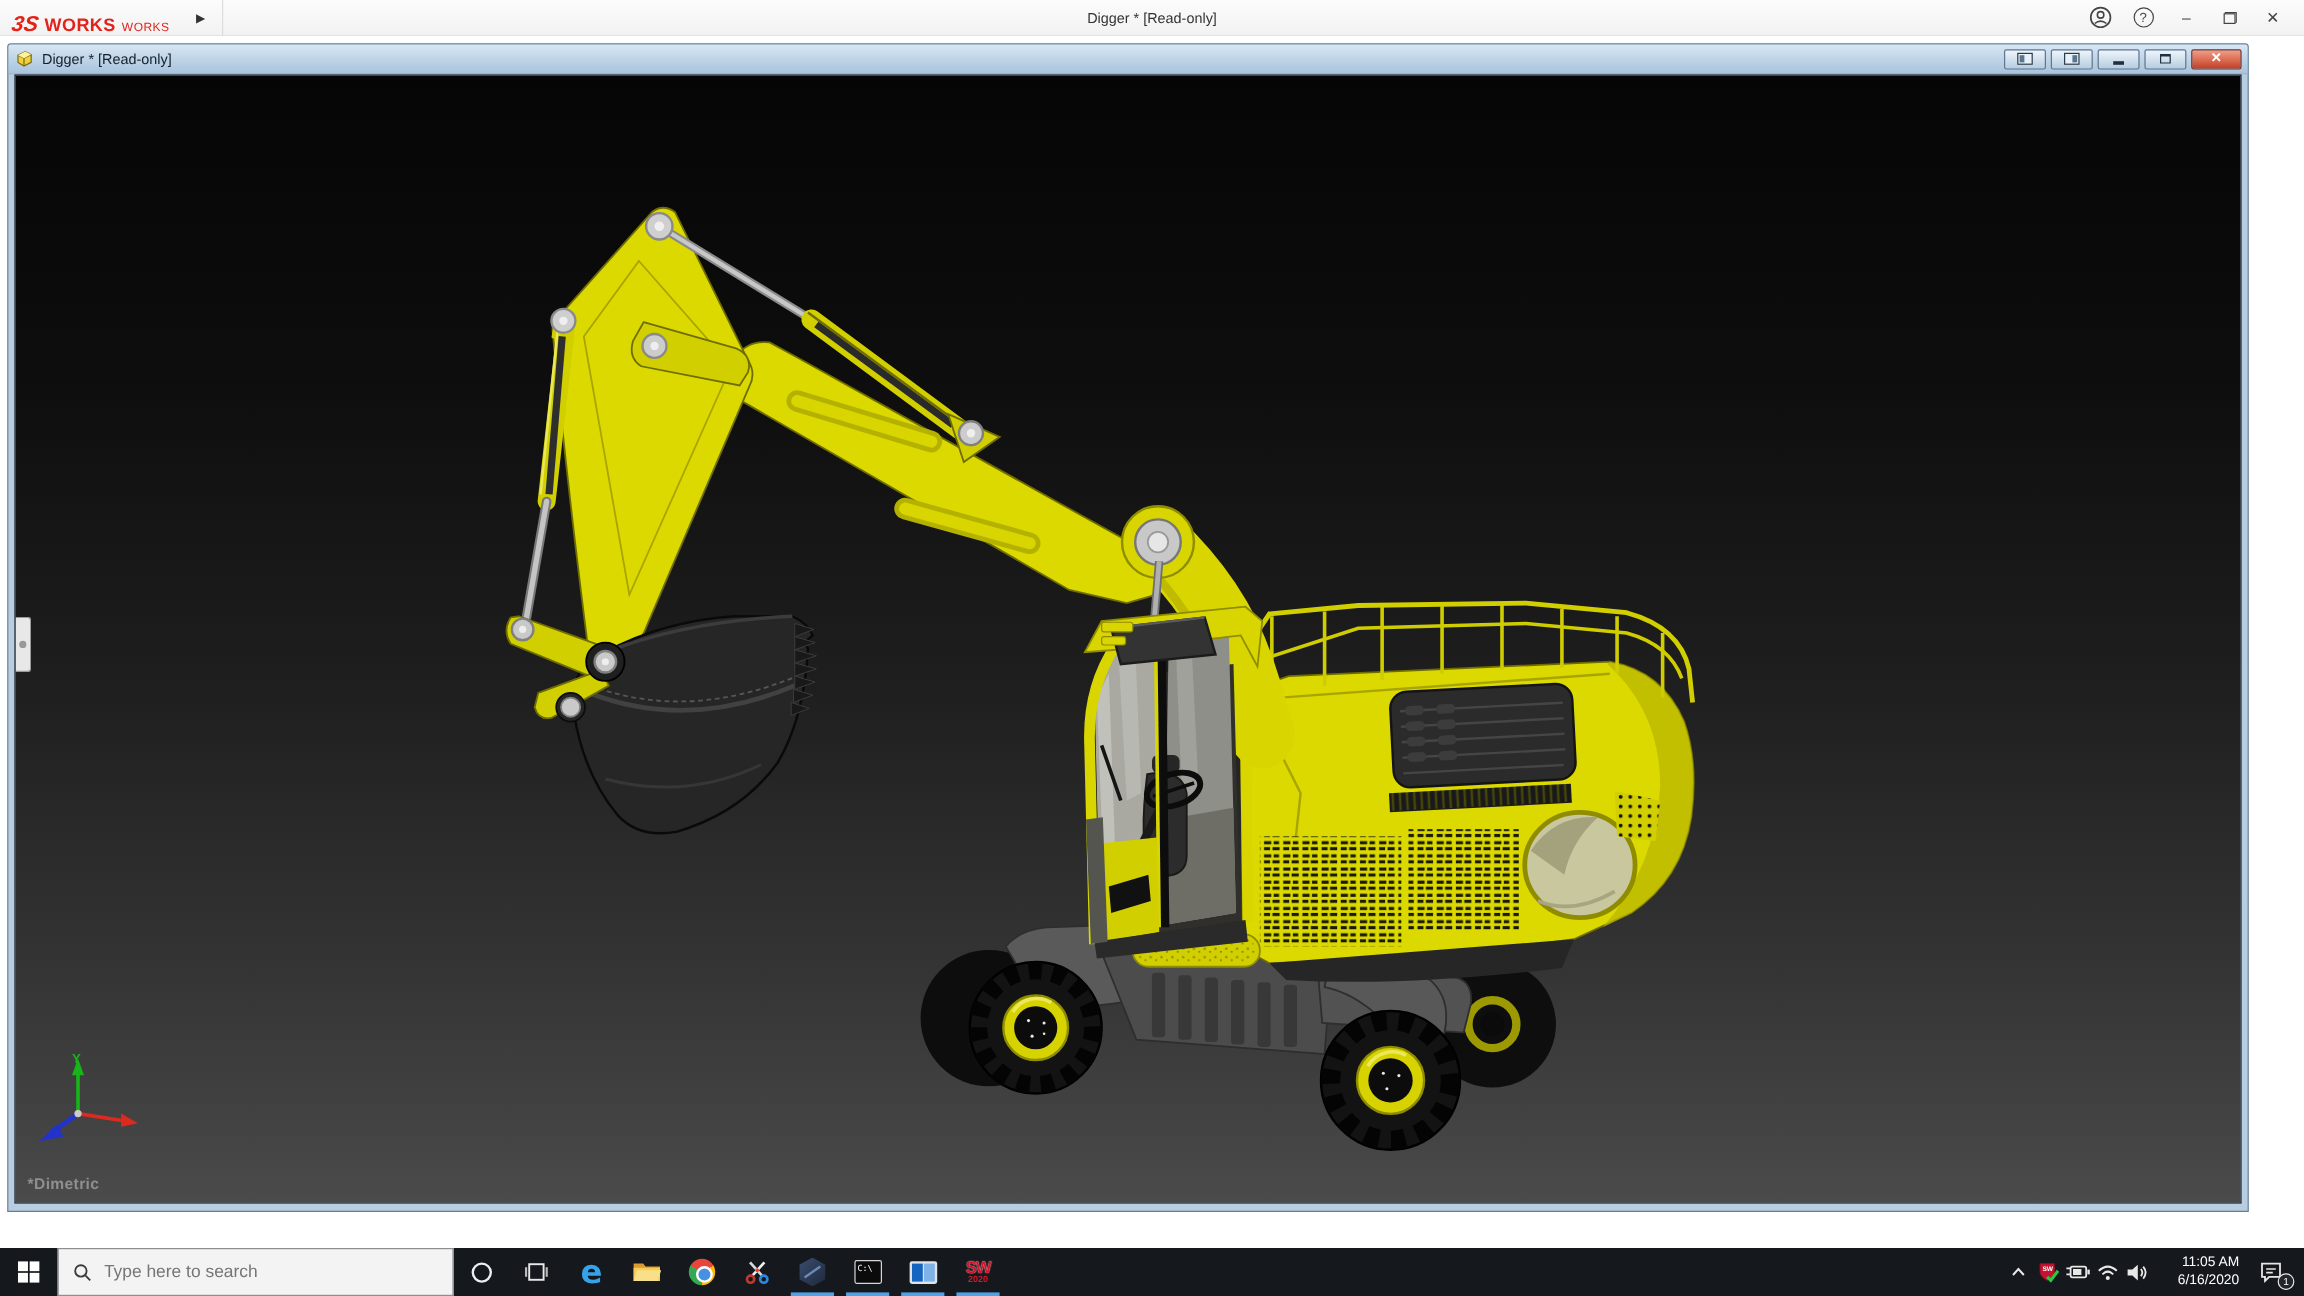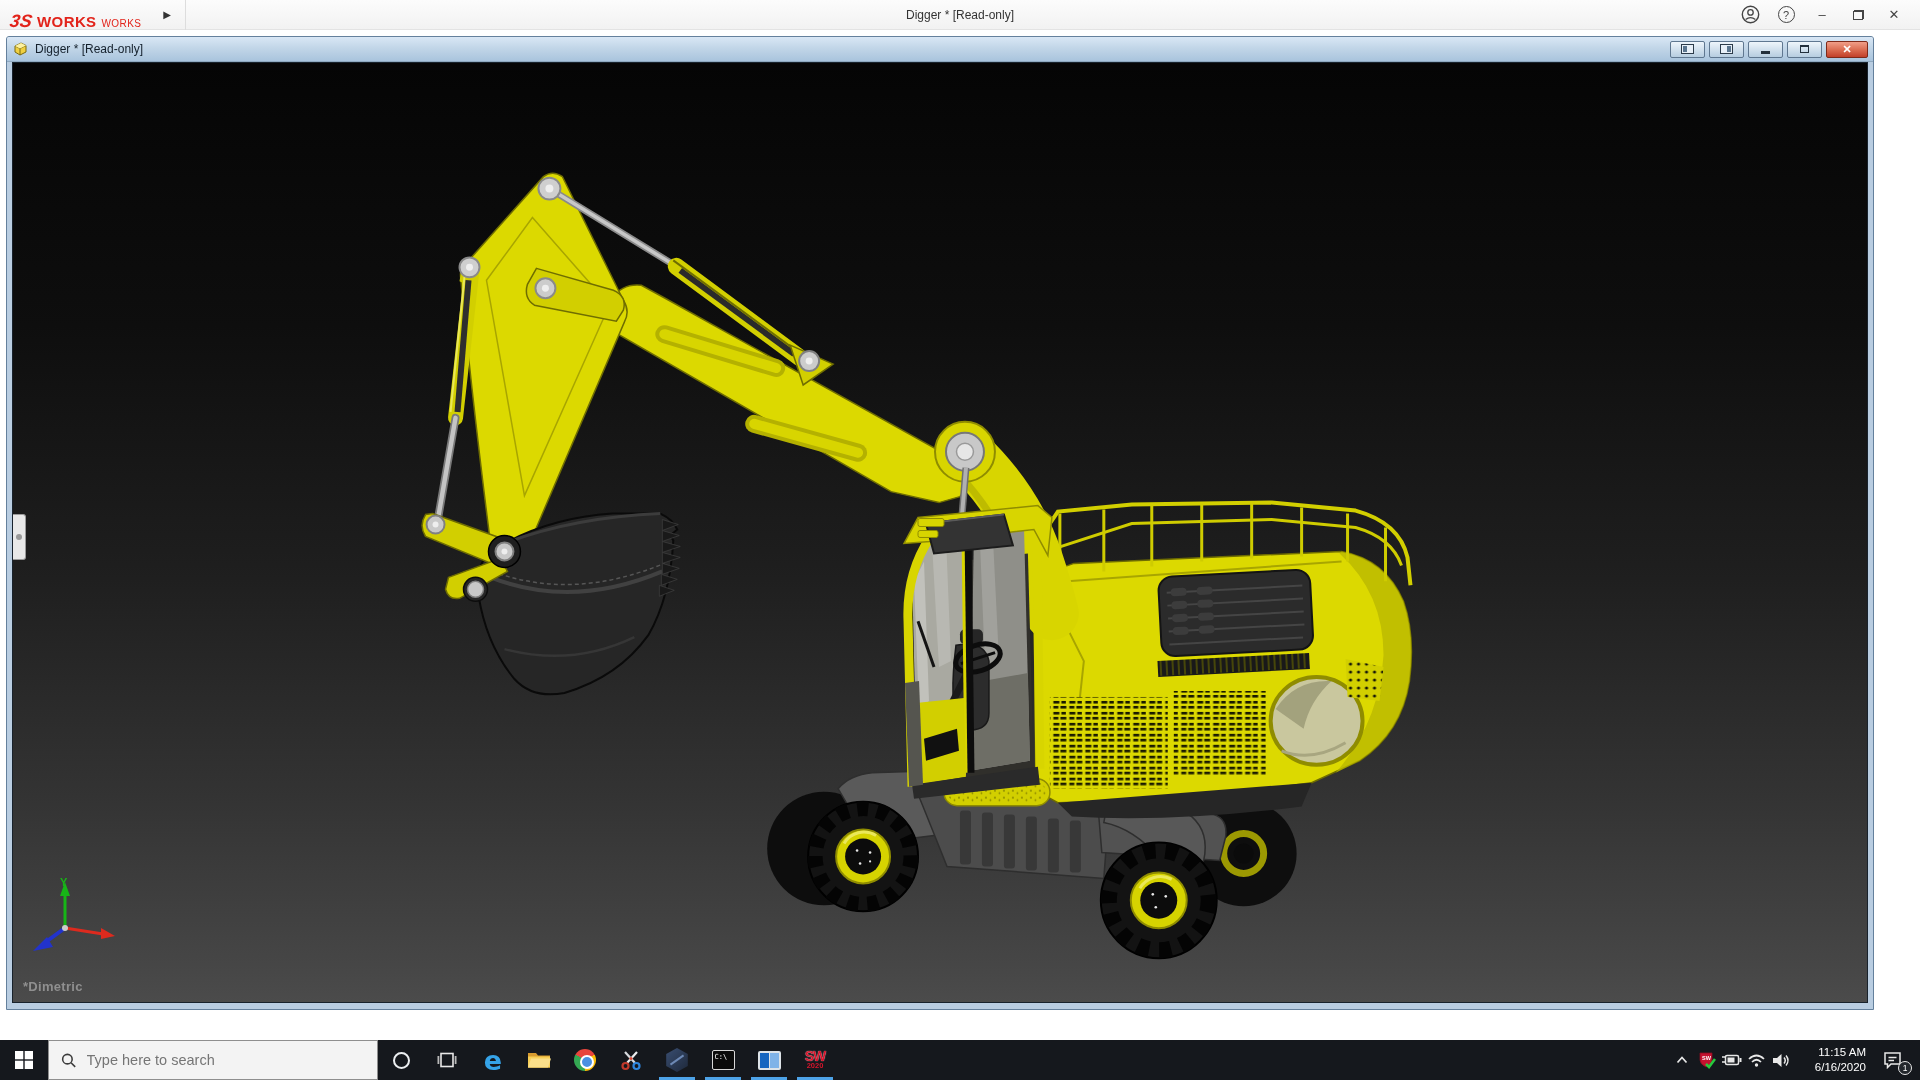--- a/index.html
+++ b/index.html
@@ -480,21 +480,21 @@
         </svg>
       </div>
       <div class="tray-item">
         <svg width="19" height="15" viewBox="0 0 19 15">
           <polygon points="1,5 5,5 9.5,1 9.5,14 5,10 1,10" fill="#e8e8e8"></polygon>
           <path d="M12,4.5 Q14.5,7.5 12,10.5" fill="none" stroke="#e8e8e8" stroke-width="1.5"></path>
           <path d="M14,2.5 Q18,7.5 14,12.5" fill="none" stroke="#e8e8e8" stroke-width="1.5"></path>
         </svg>
       </div>
       <div class="clock">
-        <span>11:15 AM</span>
+        <span>11:05 AM</span>
         <span>6/16/2020</span>
       </div>
       <div class="tray-item action">
         <svg width="20" height="18" viewBox="0 0 20 18">
           <path d="M2,2 h15 v11 h-9 l-3.5,3.5 v-3.5 h-2.5 Z" fill="none" stroke="#e8e8e8" stroke-width="1.5"></path>
           <path d="M5.5,6.5 h8 M5.5,9.5 h5.5" stroke="#e8e8e8" stroke-width="1.3"></path>
         </svg>
         <span class="badge">1</span>
       </div>
     </div>

